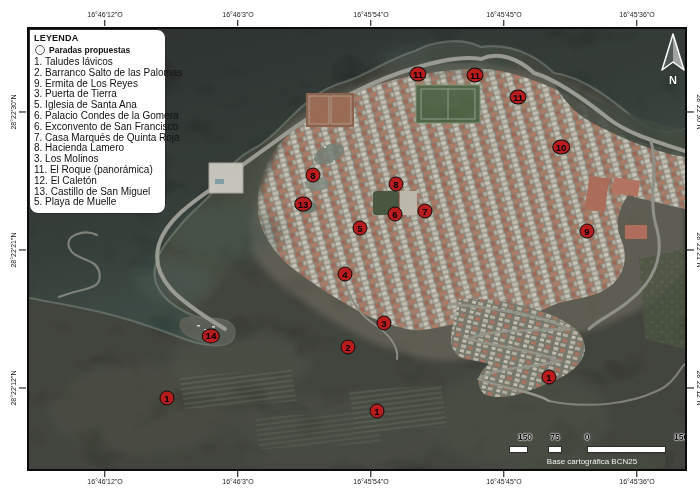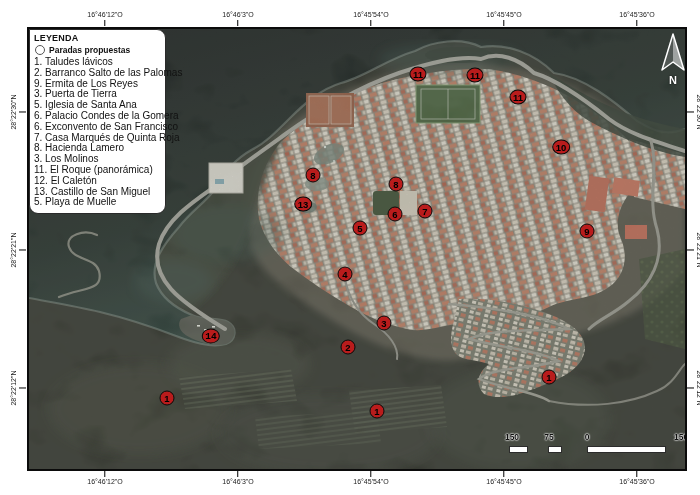--- a/index.html
+++ b/index.html
@@ -242,30 +242,31 @@
       <svg width="30" height="44" viewBox="0 0 30 44">
         <path d="M15,3 L26,39 L15,31 L4,39 Z" fill="rgba(255,255,255,0.14)" stroke="#ffffff" stroke-width="1.5" stroke-linejoin="round"></path>
         <path d="M15,3 L26,39 L15,31 Z" fill="rgba(255,255,255,0.45)"></path>
       </svg>
       <div class="n-label">N</div>
     </div>
 
     <div class="scalebar">
       <div>
 
-      <span class="sb-label" style="left: 5px;">150</span>
-          <span class="sb-label" style="left: 42px;">75</span>
+      <span class="sb-label" style="left: 18px;">150</span>
+          <span class="sb-label" style="left: 48px;">75</span>
           <span class="sb-label" style="left: 80px;">0</span>
           <span class="sb-label" style="left: 163px; padding-left: 32px;">150 m</span>
         </div>
       <div class="sb-seg" style="left:2px;width:19px;"></div>
       <div class="sb-seg" style="left:41px;width:14px;"></div>
       <div class="sb-seg" style="left:80px;width:79px;"></div>
     </div>
 
+    <div class="credit">Base cartográfica BCN25</div>
 
     <div class="legend">
       <div class="legend-title">LEYENDA</div>
       <div class="legend-sub">
         <span class="stop-circle"></span>
         <span>Paradas propuestas</span>
       </div>
       <div>
 
           <div class="legend-item">1. Taludes lávicos</div>

